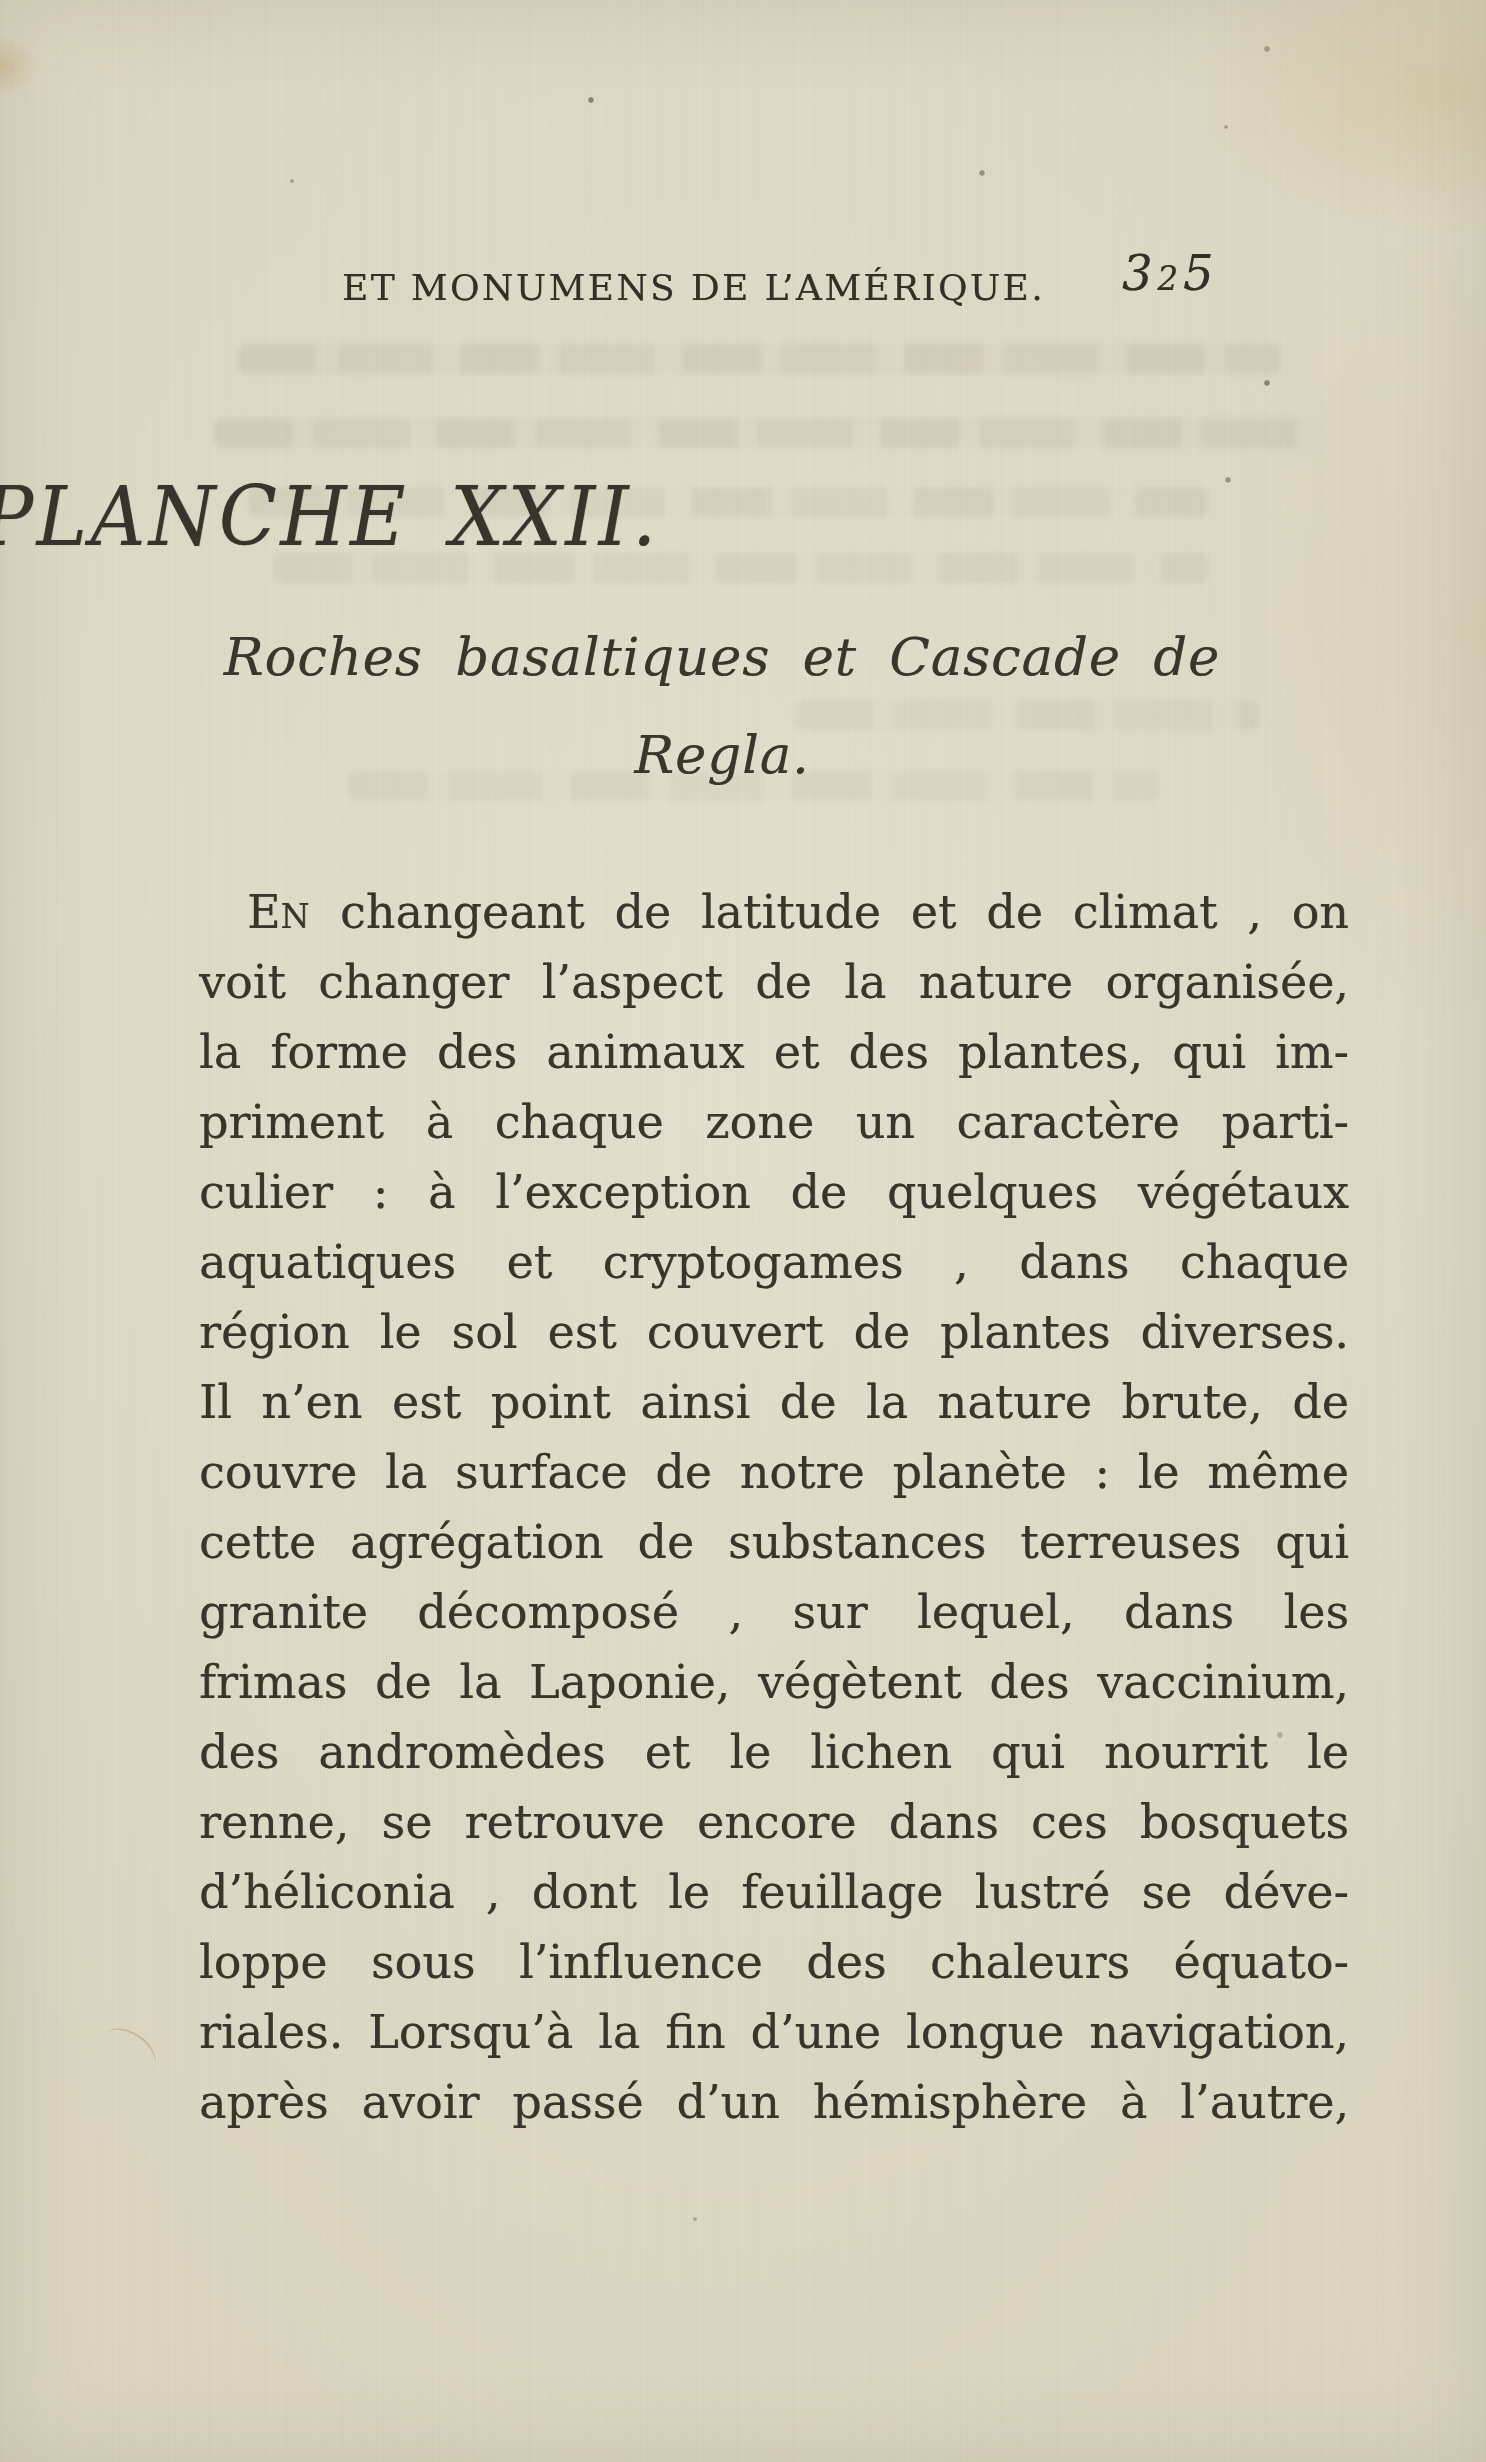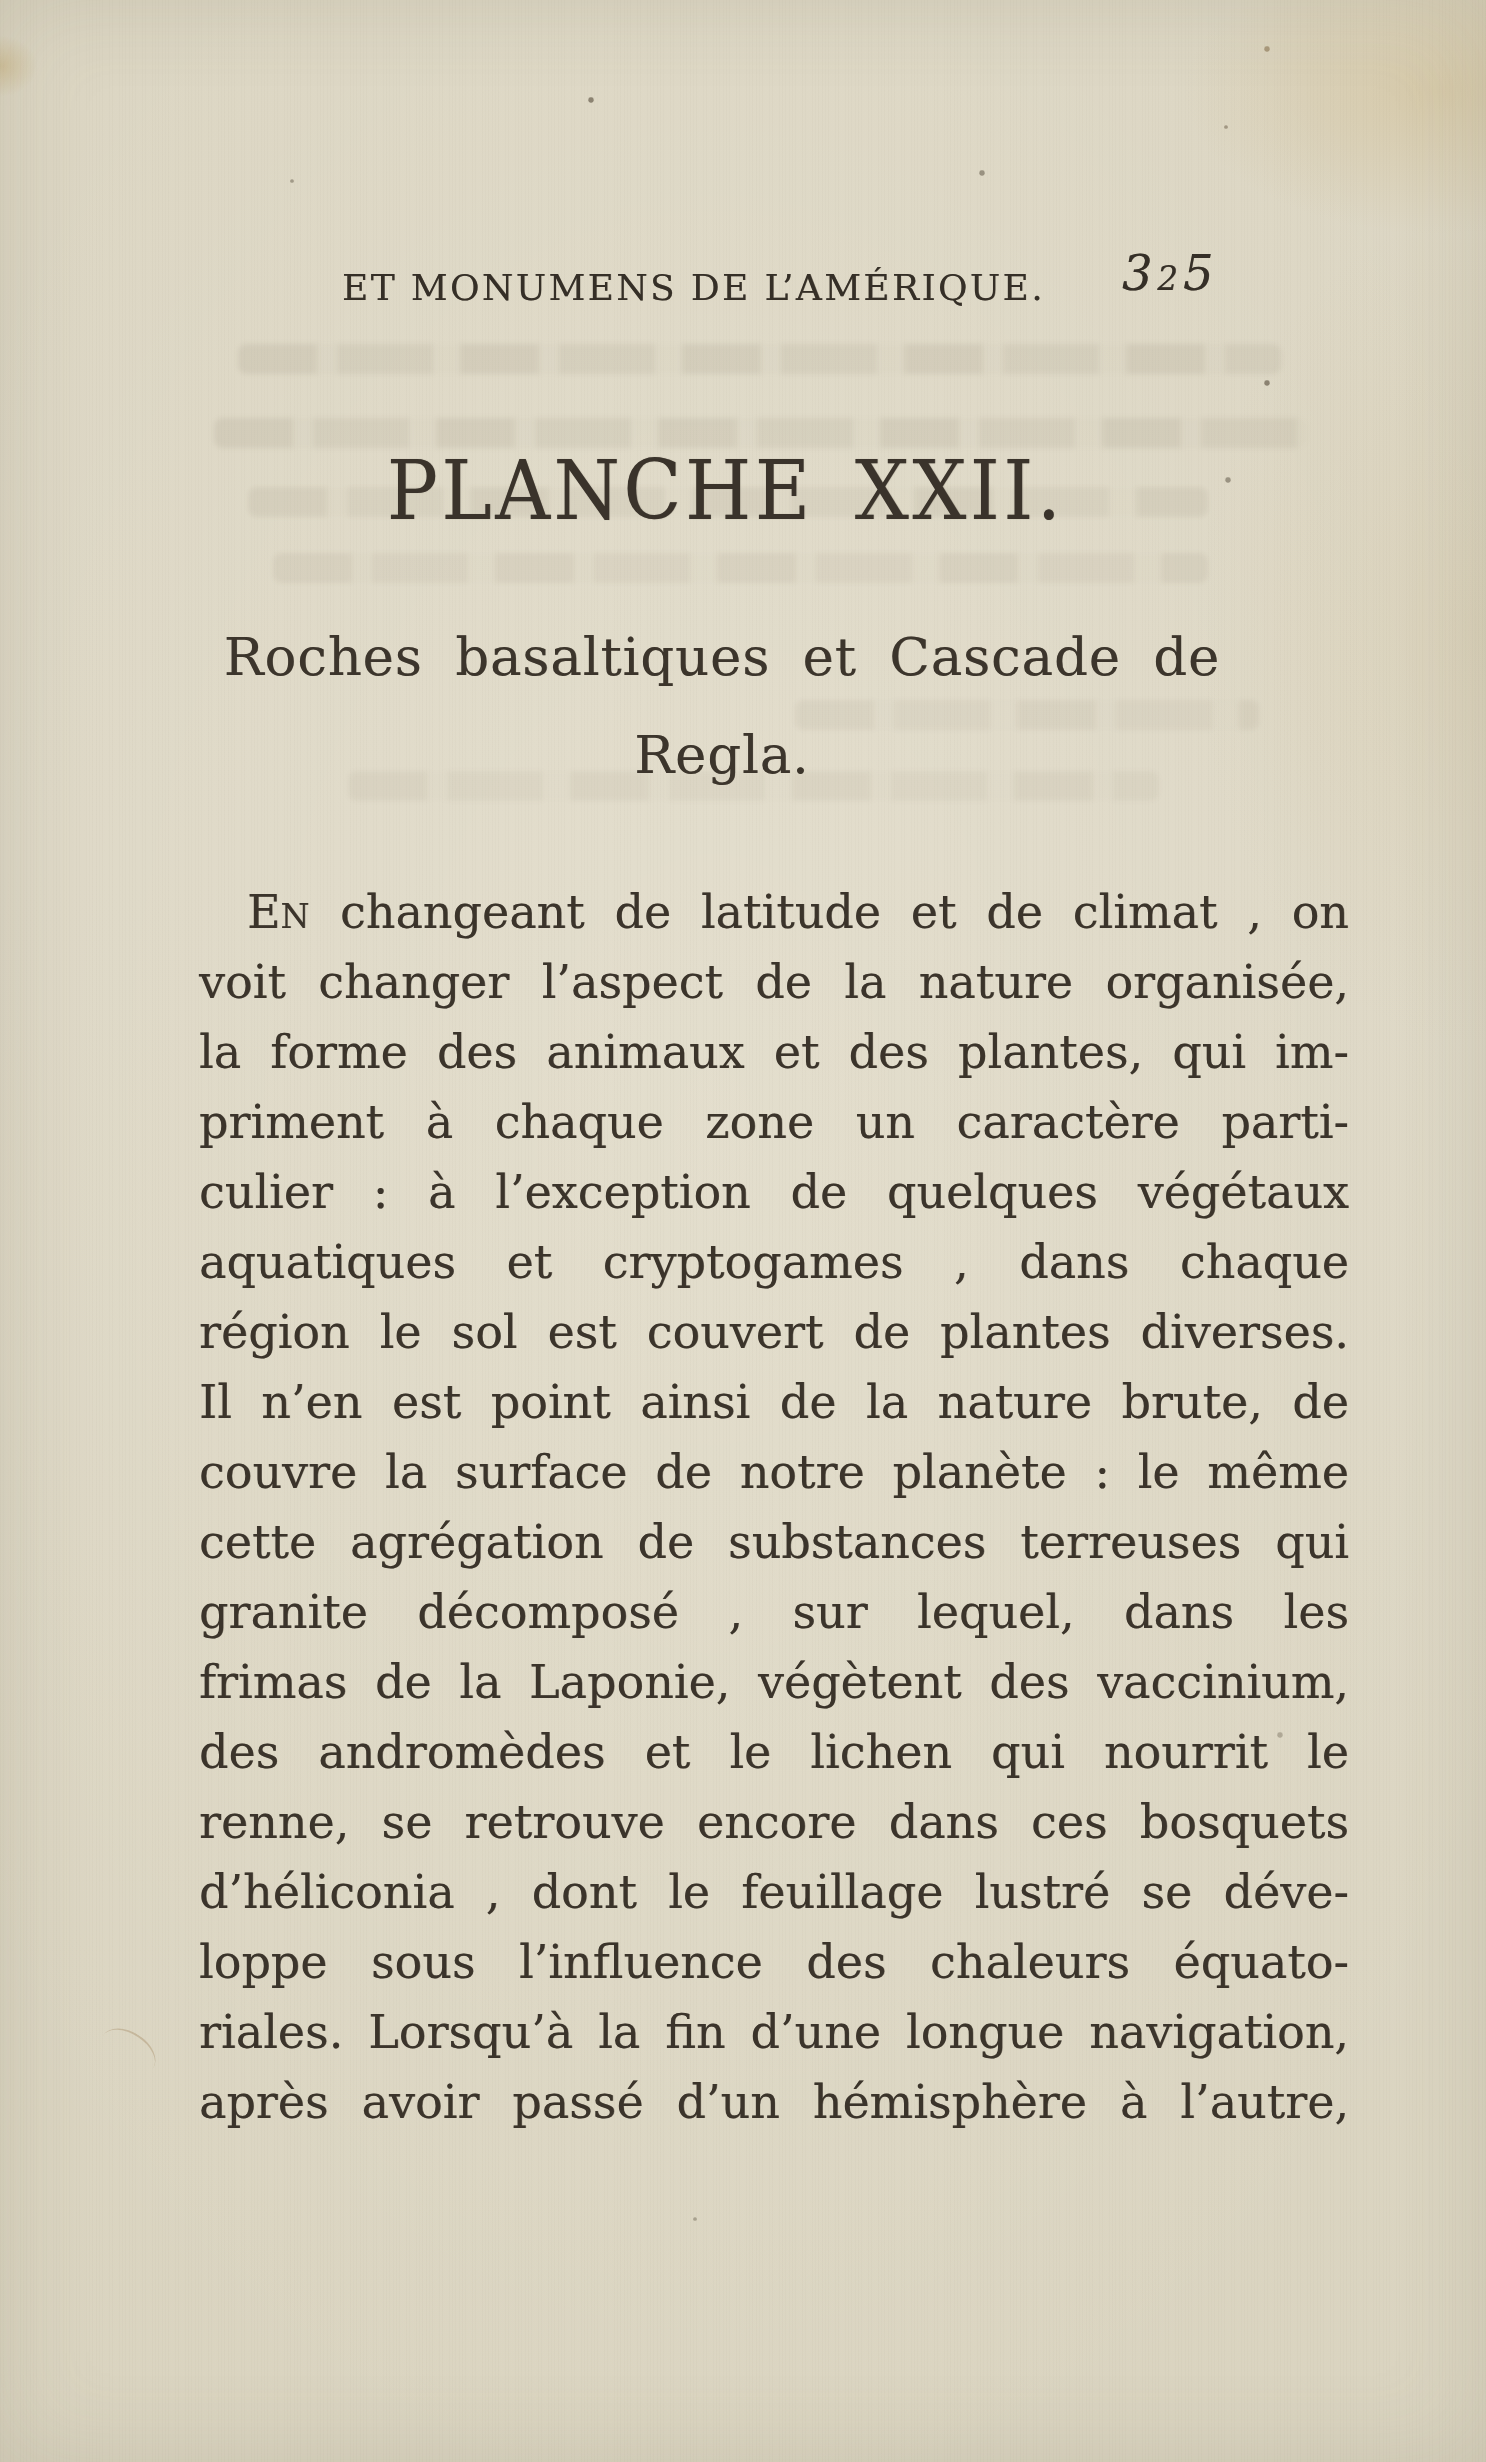--- a/index.html
+++ b/index.html
@@ -46,36 +46,37 @@
     font-size: 48px; letter-spacing: 0.10em;
     color: #352f27;
     text-shadow: 0.3px 0.3px 0.5px rgba(56,48,38,0.55);
     white-space: nowrap;
     font-style: italic;
   }
   .page-number .onum-small { font-size: 0.68em; }
 
   
   .plate-title {
-    position: absolute; top: 448px; left: 0; width: 100%;
-    text-align: center;
+    position: absolute; top: 474px; left: 0; width: 100%;
     font-size: 76px; letter-spacing: 0.045em; word-spacing: 0.18em;
     color: #3a332b;
     text-shadow: 0.4px 0.4px 0.7px rgba(56,48,38,0.5);
+    font-style: italic;
   }
   .plate-title span {
     position: relative; left: -18px;
     display: inline-block;
     transform: scaleY(1.08); transform-origin: 50% 80%;
   }
 
   
   .plate-subtitle {
     position: absolute; top: 608px; left: 0; width: 100%;
     text-align: center;
+    font-style: italic;
     font-size: 53px; line-height: 98px;
     letter-spacing: 0.015em; word-spacing: 0.28em;
     color: #3c352c;
     text-shadow: 0.3px 0.3px 0.6px rgba(56,48,38,0.45);
   }
   .plate-subtitle .subline { position: relative; left: -21.5px; }
 
   
   .body-text {
     position: absolute; top: 829px; left: 199px; width: 1150px;

